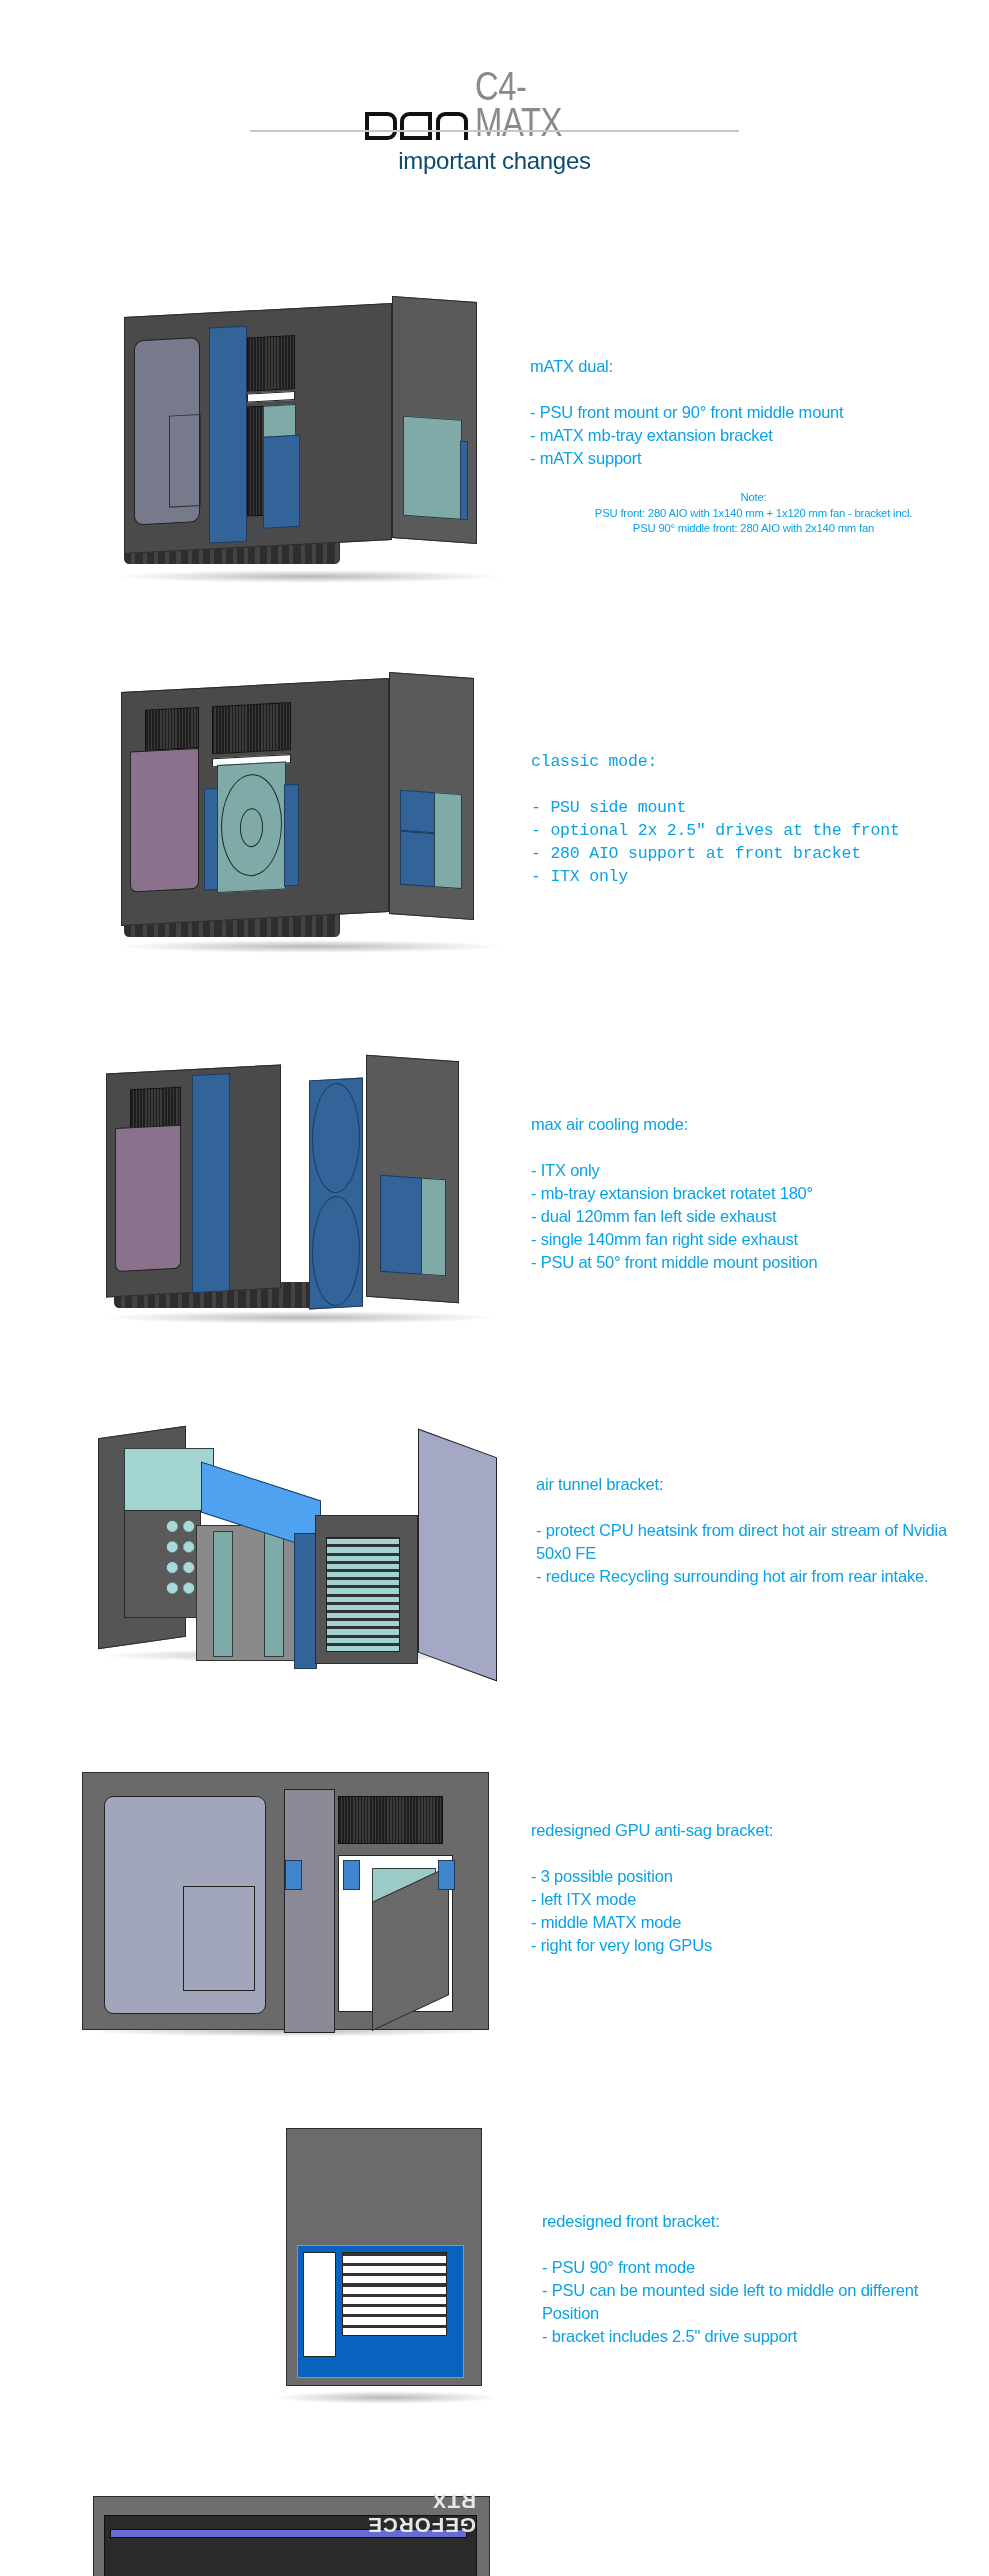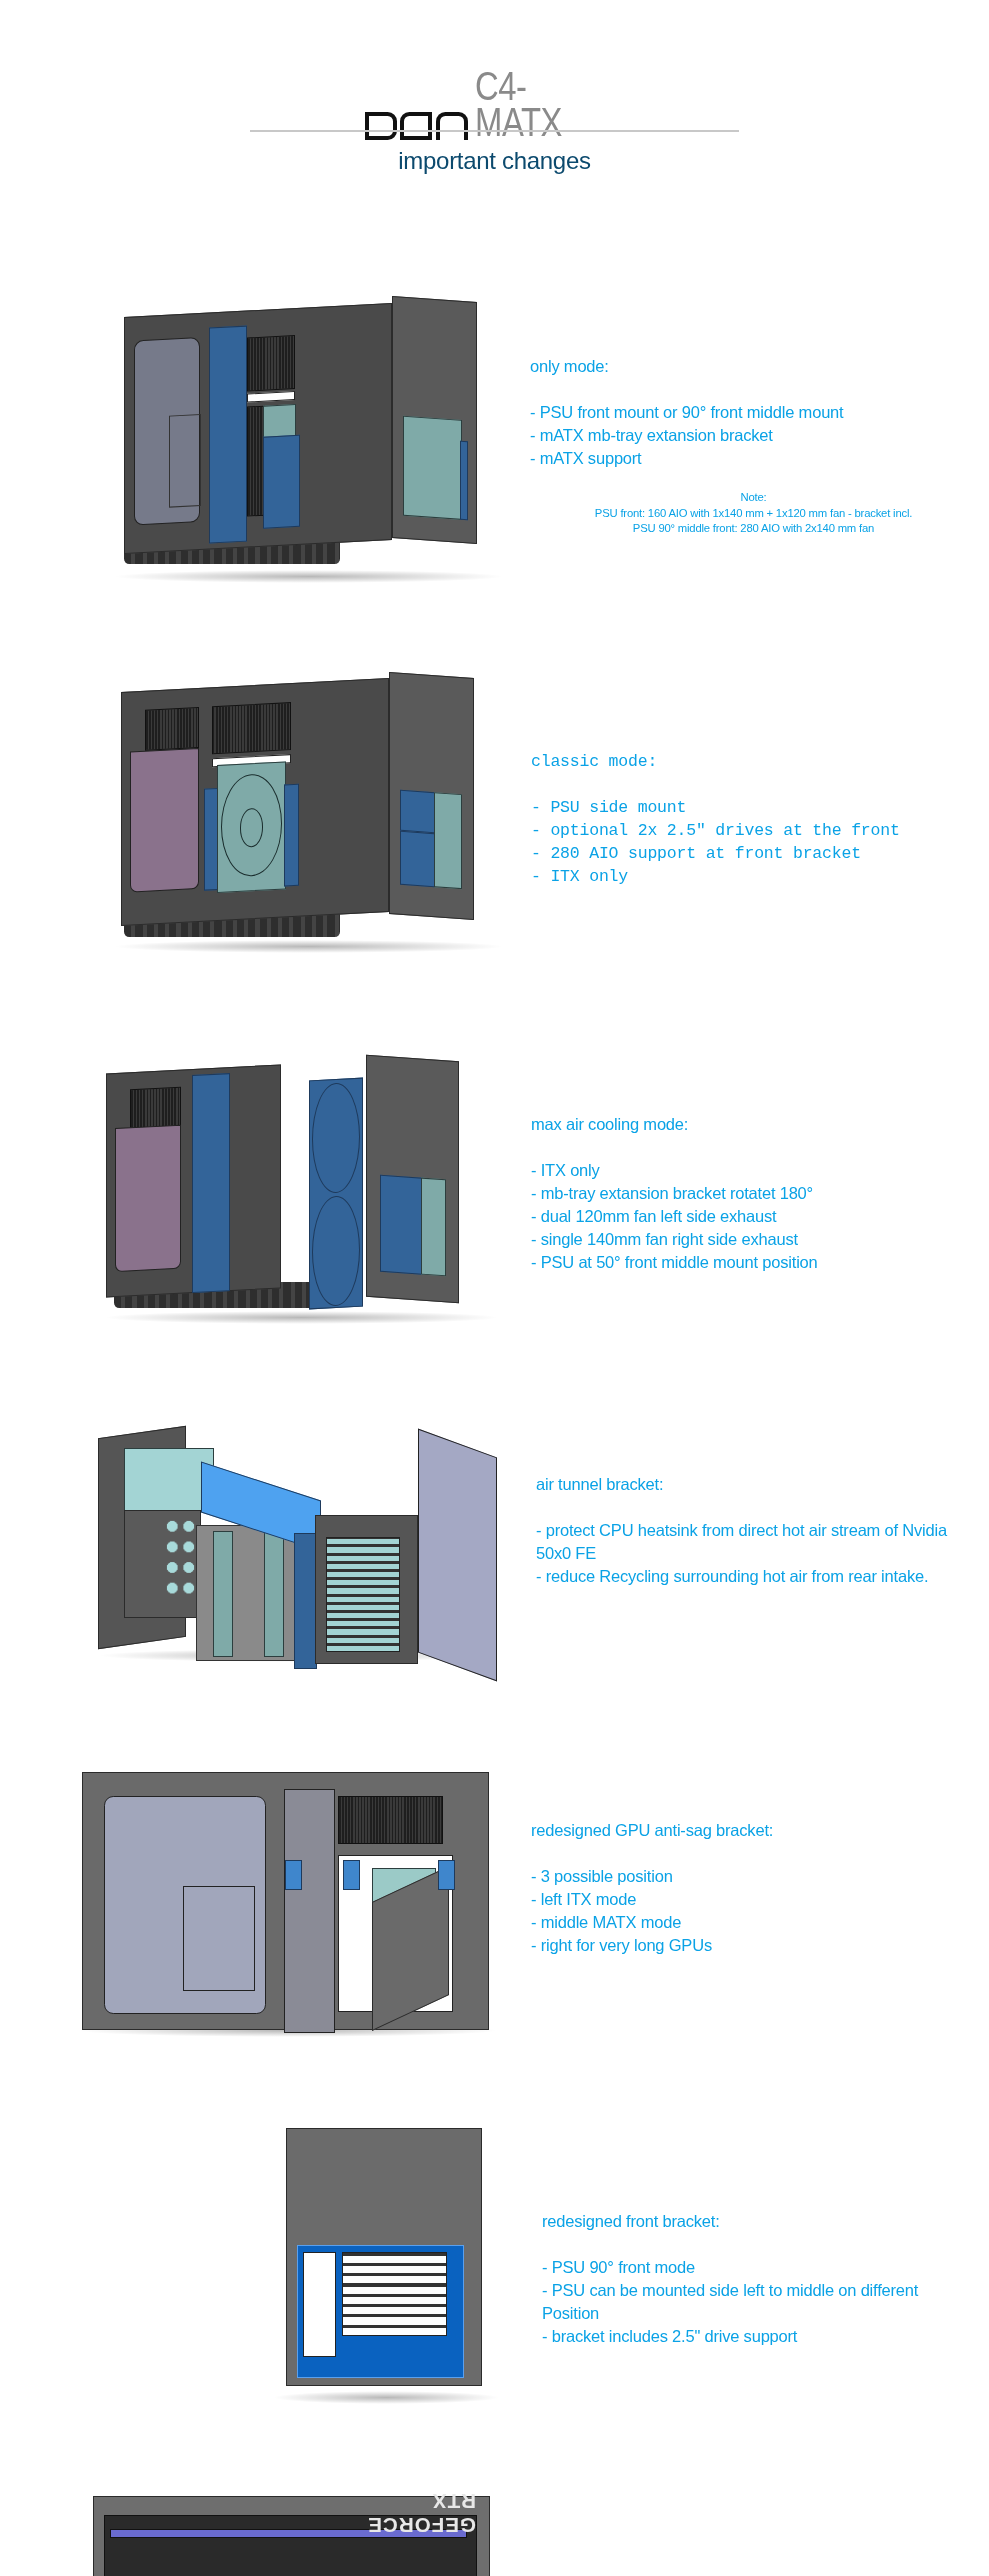--- a/index.html
+++ b/index.html
@@ -78,29 +78,29 @@
     <div class="mint" style="left:138px;top:95px;width:31px;height:31px;"></div>
     <div class="blue" style="left:138px;top:126px;width:35px;height:90px;"></div>
   </div>
   <div class="case-side" style="left:289px;top:10.3px;width:85px;height:242px;transform:skewY(4deg);">
     <div class="mint" style="left:10.3px;top:118px;width:57px;height:98px;"></div>
     <div class="blue" style="left:67px;top:139px;width:6.2px;height:77px;"></div>
   </div>
 </div>
 
 <div class="txt" style="left:530px;top:355px;width:443px;">
-  <span class="title">only mode:</span>
+  <span class="title">mATX dual:</span>
   <span class="gap"></span>
   <span class="item">- PSU front mount or 90° front middle mount</span>
   <span class="item">- mATX mb-tray extansion bracket</span>
   <span class="item">- mATX support</span>
 </div>
 <div class="note" style="left:527px;top:490px;width:453px;text-align:center;">
   <div>Note:</div>
-  <div>PSU front: 160 AIO with 1x140 mm + 1x120 mm fan - bracket incl.</div>
+  <div>PSU front: 280 AIO with 1x140 mm + 1x120 mm fan - bracket incl.</div>
   <div>PSU 90° middle front: 280 AIO with 2x140 mm fan</div>
 </div>
 
 <div class="render" style="left:103px;top:659px;width:397px;height:299px;" title="C4-MATX render in classic mode">
   <div class="shadow" style="left:10.3px;top:281px;width:392px;"></div>
   <div class="feet" style="left:20.6px;top:252px;width:216px;height:26px;"></div>
   <div class="case" style="left:18px;top:26px;width:268px;height:234px;transform:skewY(-3deg);">
     <div class="heatsink" style="left:23px;top:18px;width:52px;height:39px;"></div>
     <div class="panel-purple" style="left:7.7px;top:59px;width:67px;height:139px;"></div>
     <div class="heatsink" style="left:90px;top:18px;width:77px;height:46px;"></div>

